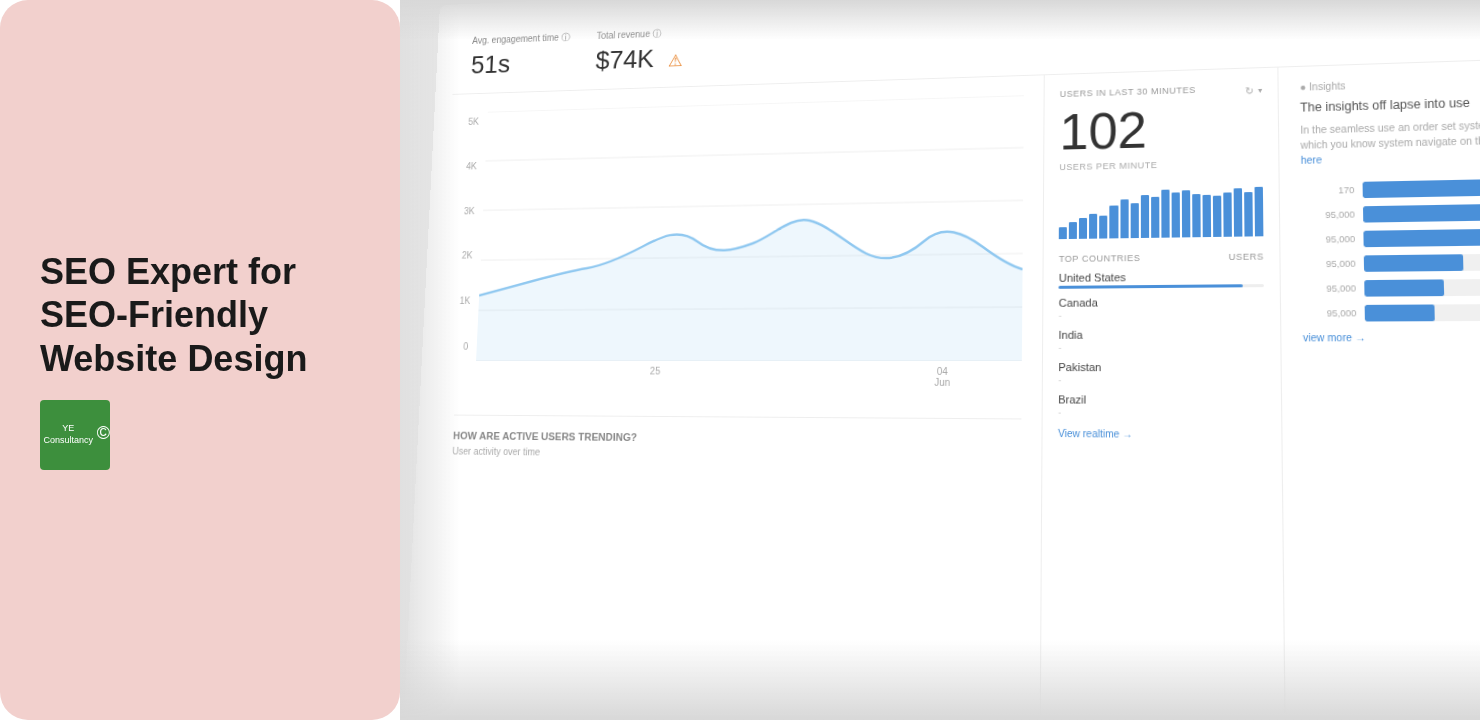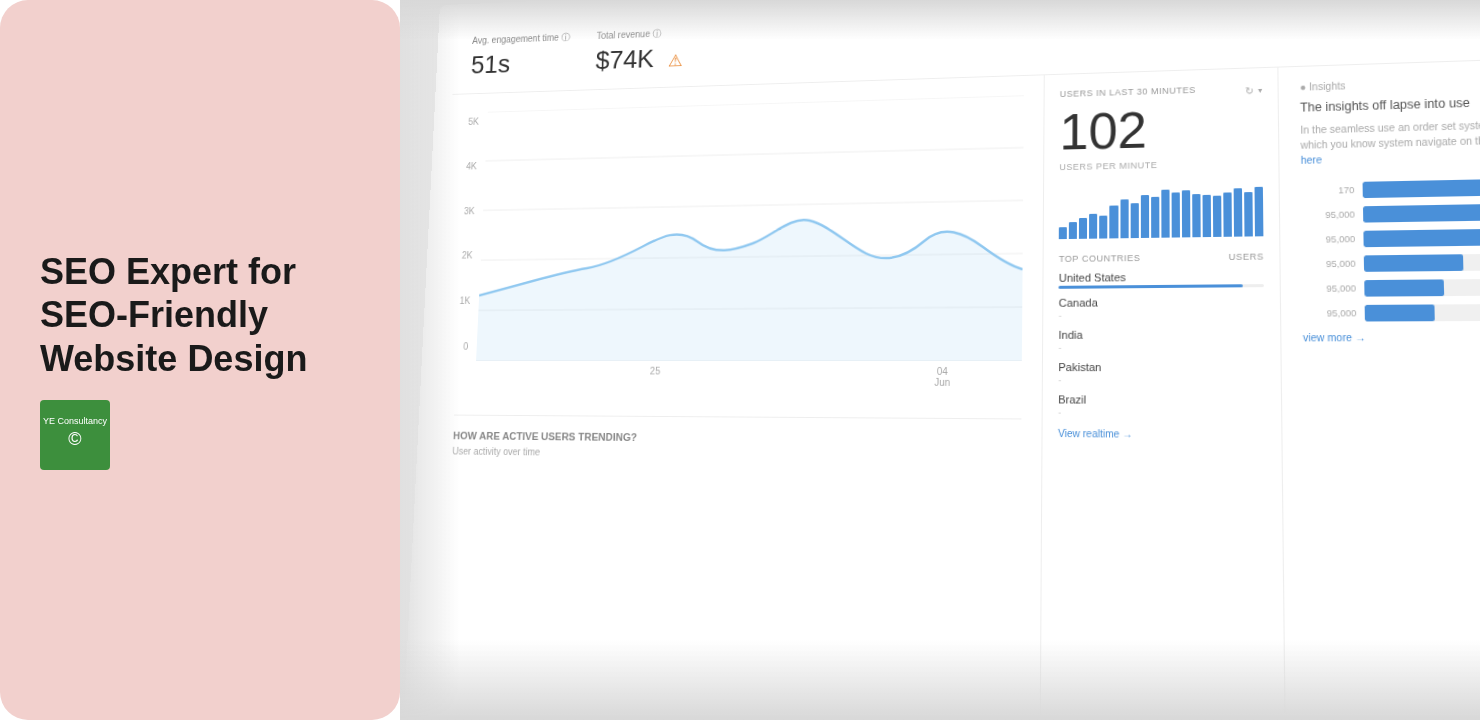--- a/index.html
+++ b/index.html
@@ -45,21 +45,21 @@
       margin-bottom: 30px;
       line-height: 1.5;
     }
 
     .green-badge {
       width: 70px;
       height: 70px;
       background-color: #3d8f3d;
       border-radius: 4px;
       display: flex;
-      flex-direction: column;
+      flex-direction: row;
       align-items: center;
       justify-content: center;
       color: white;
       font-size: 9px;
       text-align: center;
       line-height: 1.3;
     }
 
     .green-badge .badge-icon {
       font-size: 18px;

